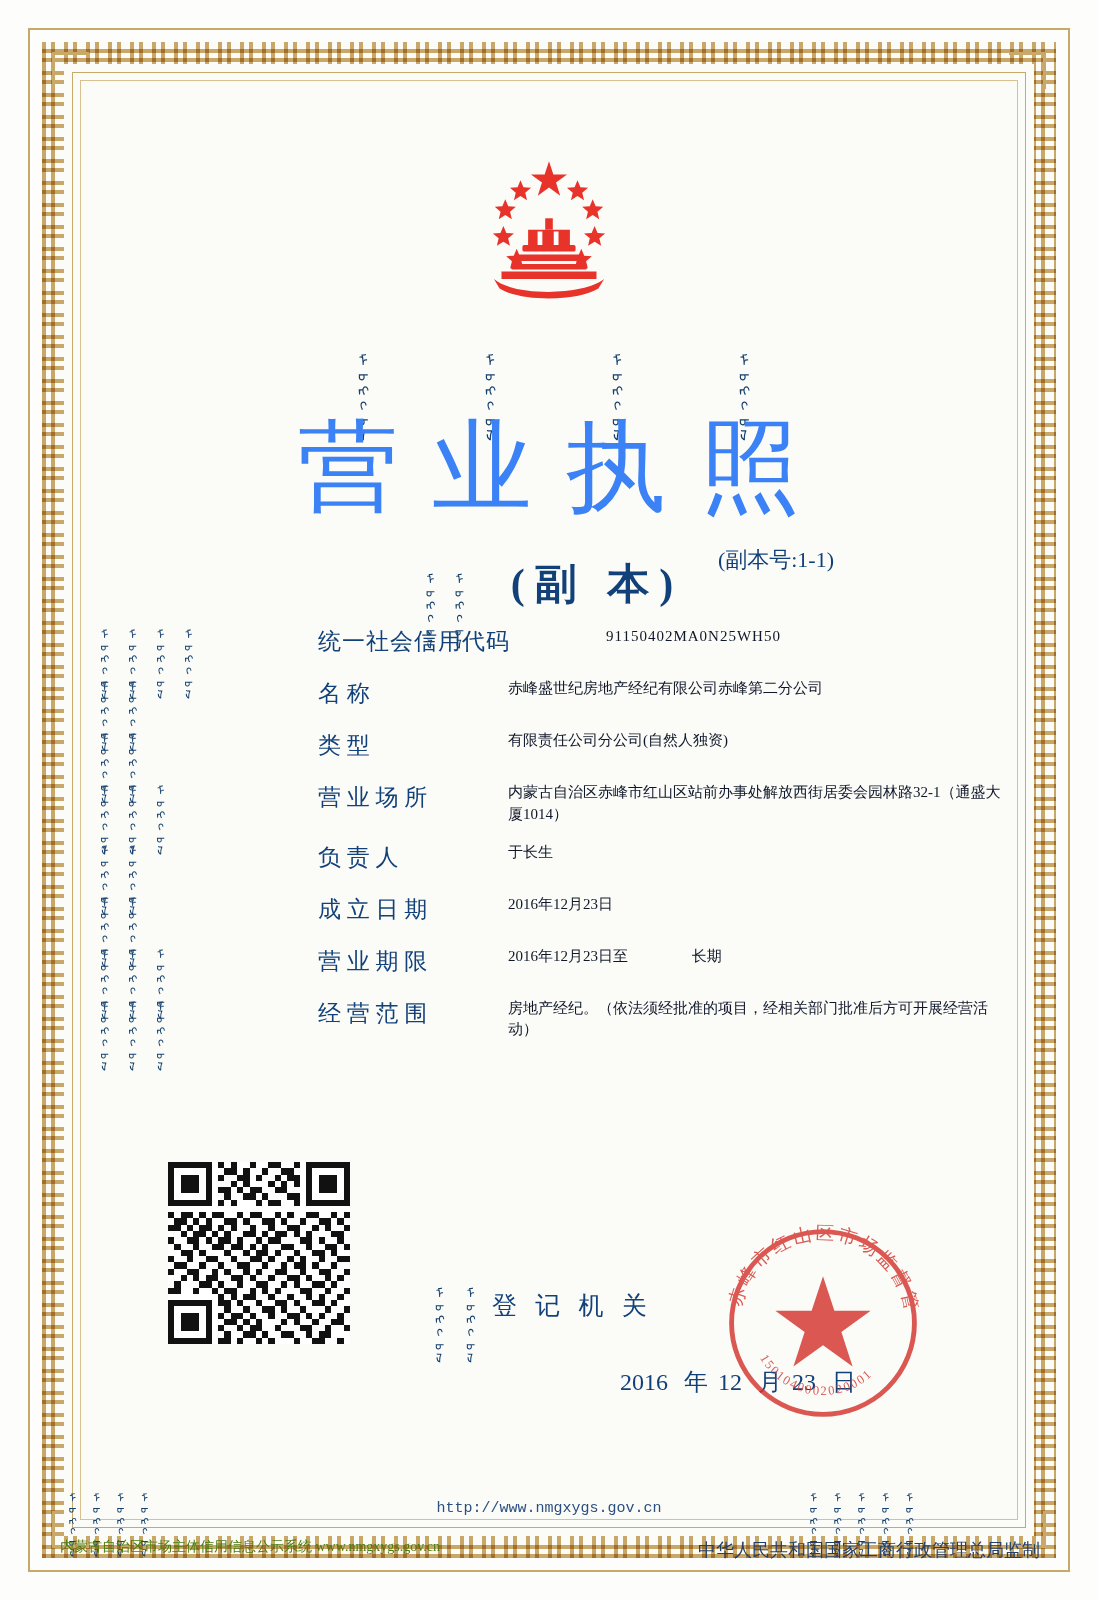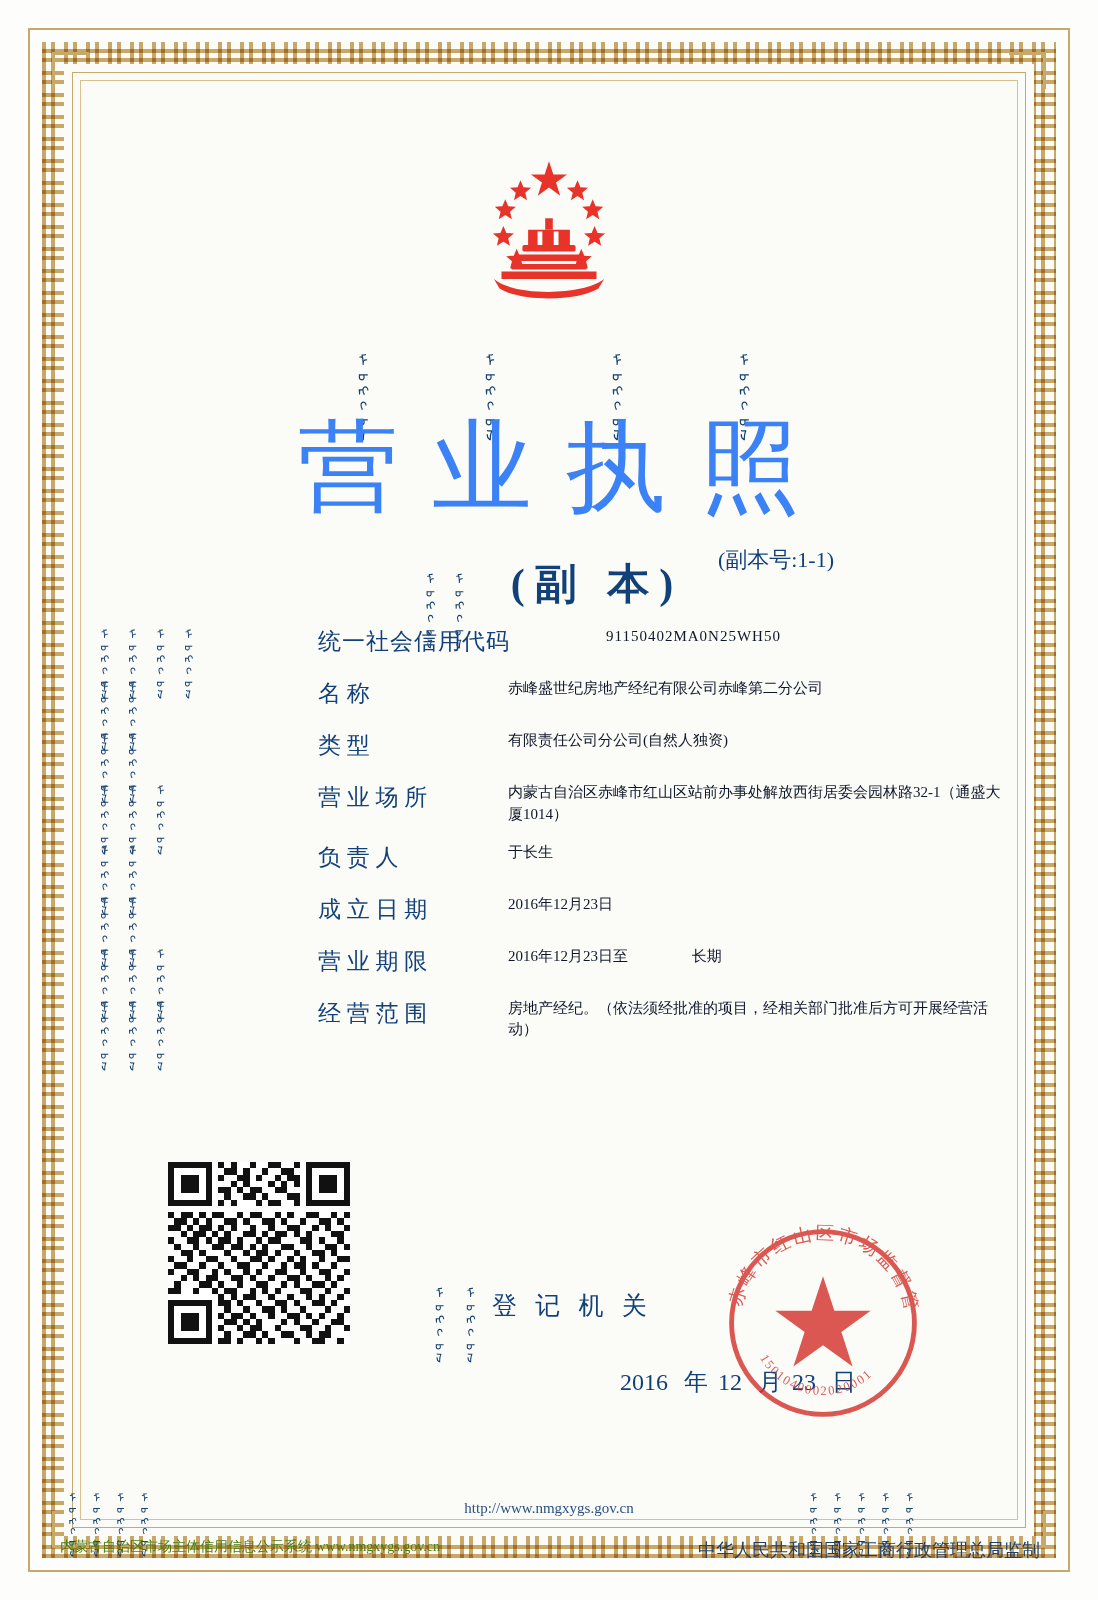--- a/index.html
+++ b/index.html
@@ -241,21 +241,21 @@
     opacity: 0.82;
   }
 
   
   .footer-url {
     position: absolute;
     left: 0; right: 0; top: 1500px;
     text-align: center;
     font-size: 15px;
     color: #2a4f80;
-    font-family: Liberation Serif, serif;
+    font-family: Liberation Mono, monospace;
   }
   .footer-mong-left {
     position: absolute;
     left: 64px; top: 1492px;
     display: flex;
     gap: 13px;
   }
   .footer-mong-left .mong-vert { font-size: 11px; height: 28px; }
   .footer-mong-right {
     position: absolute;

